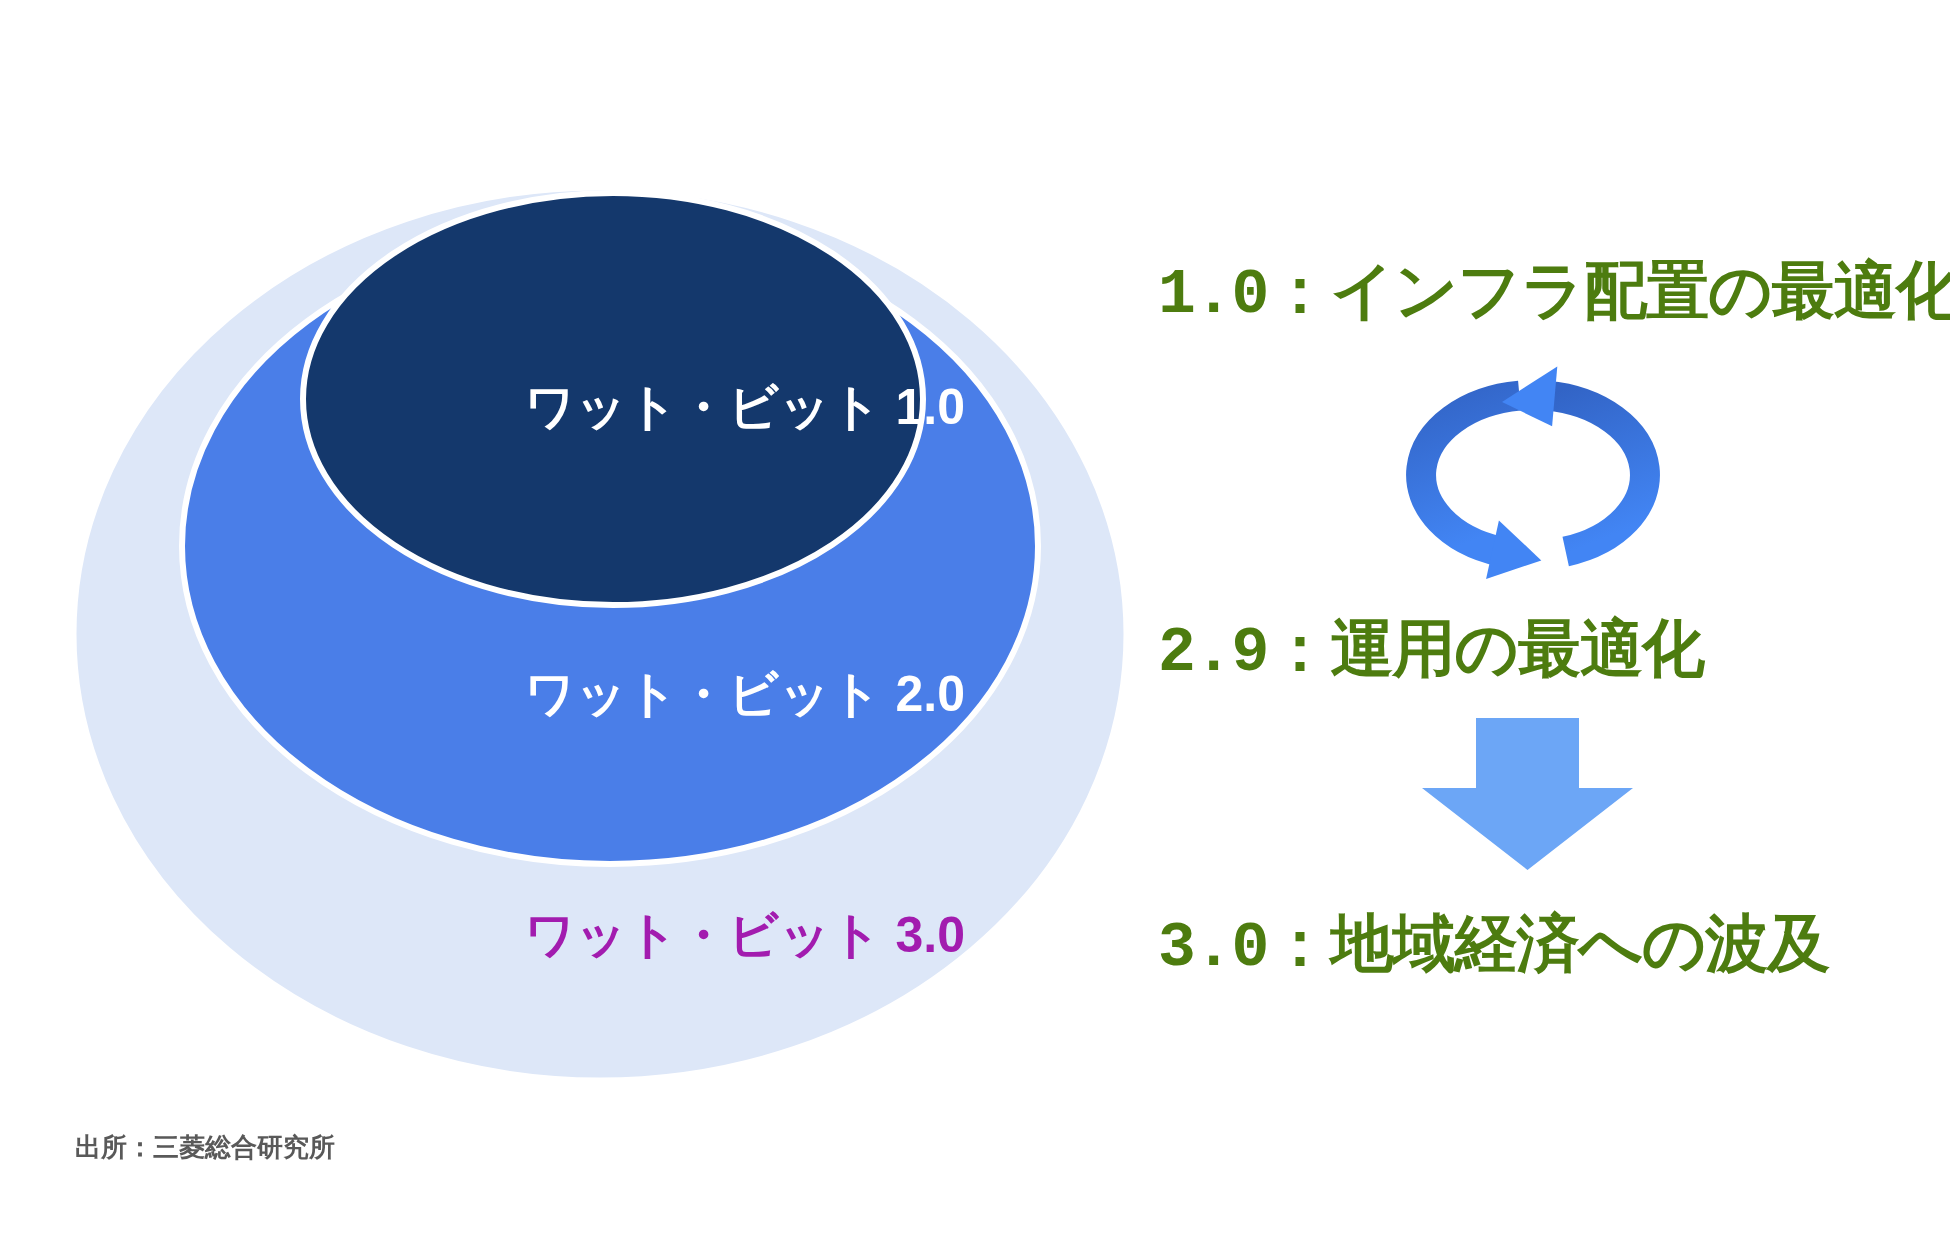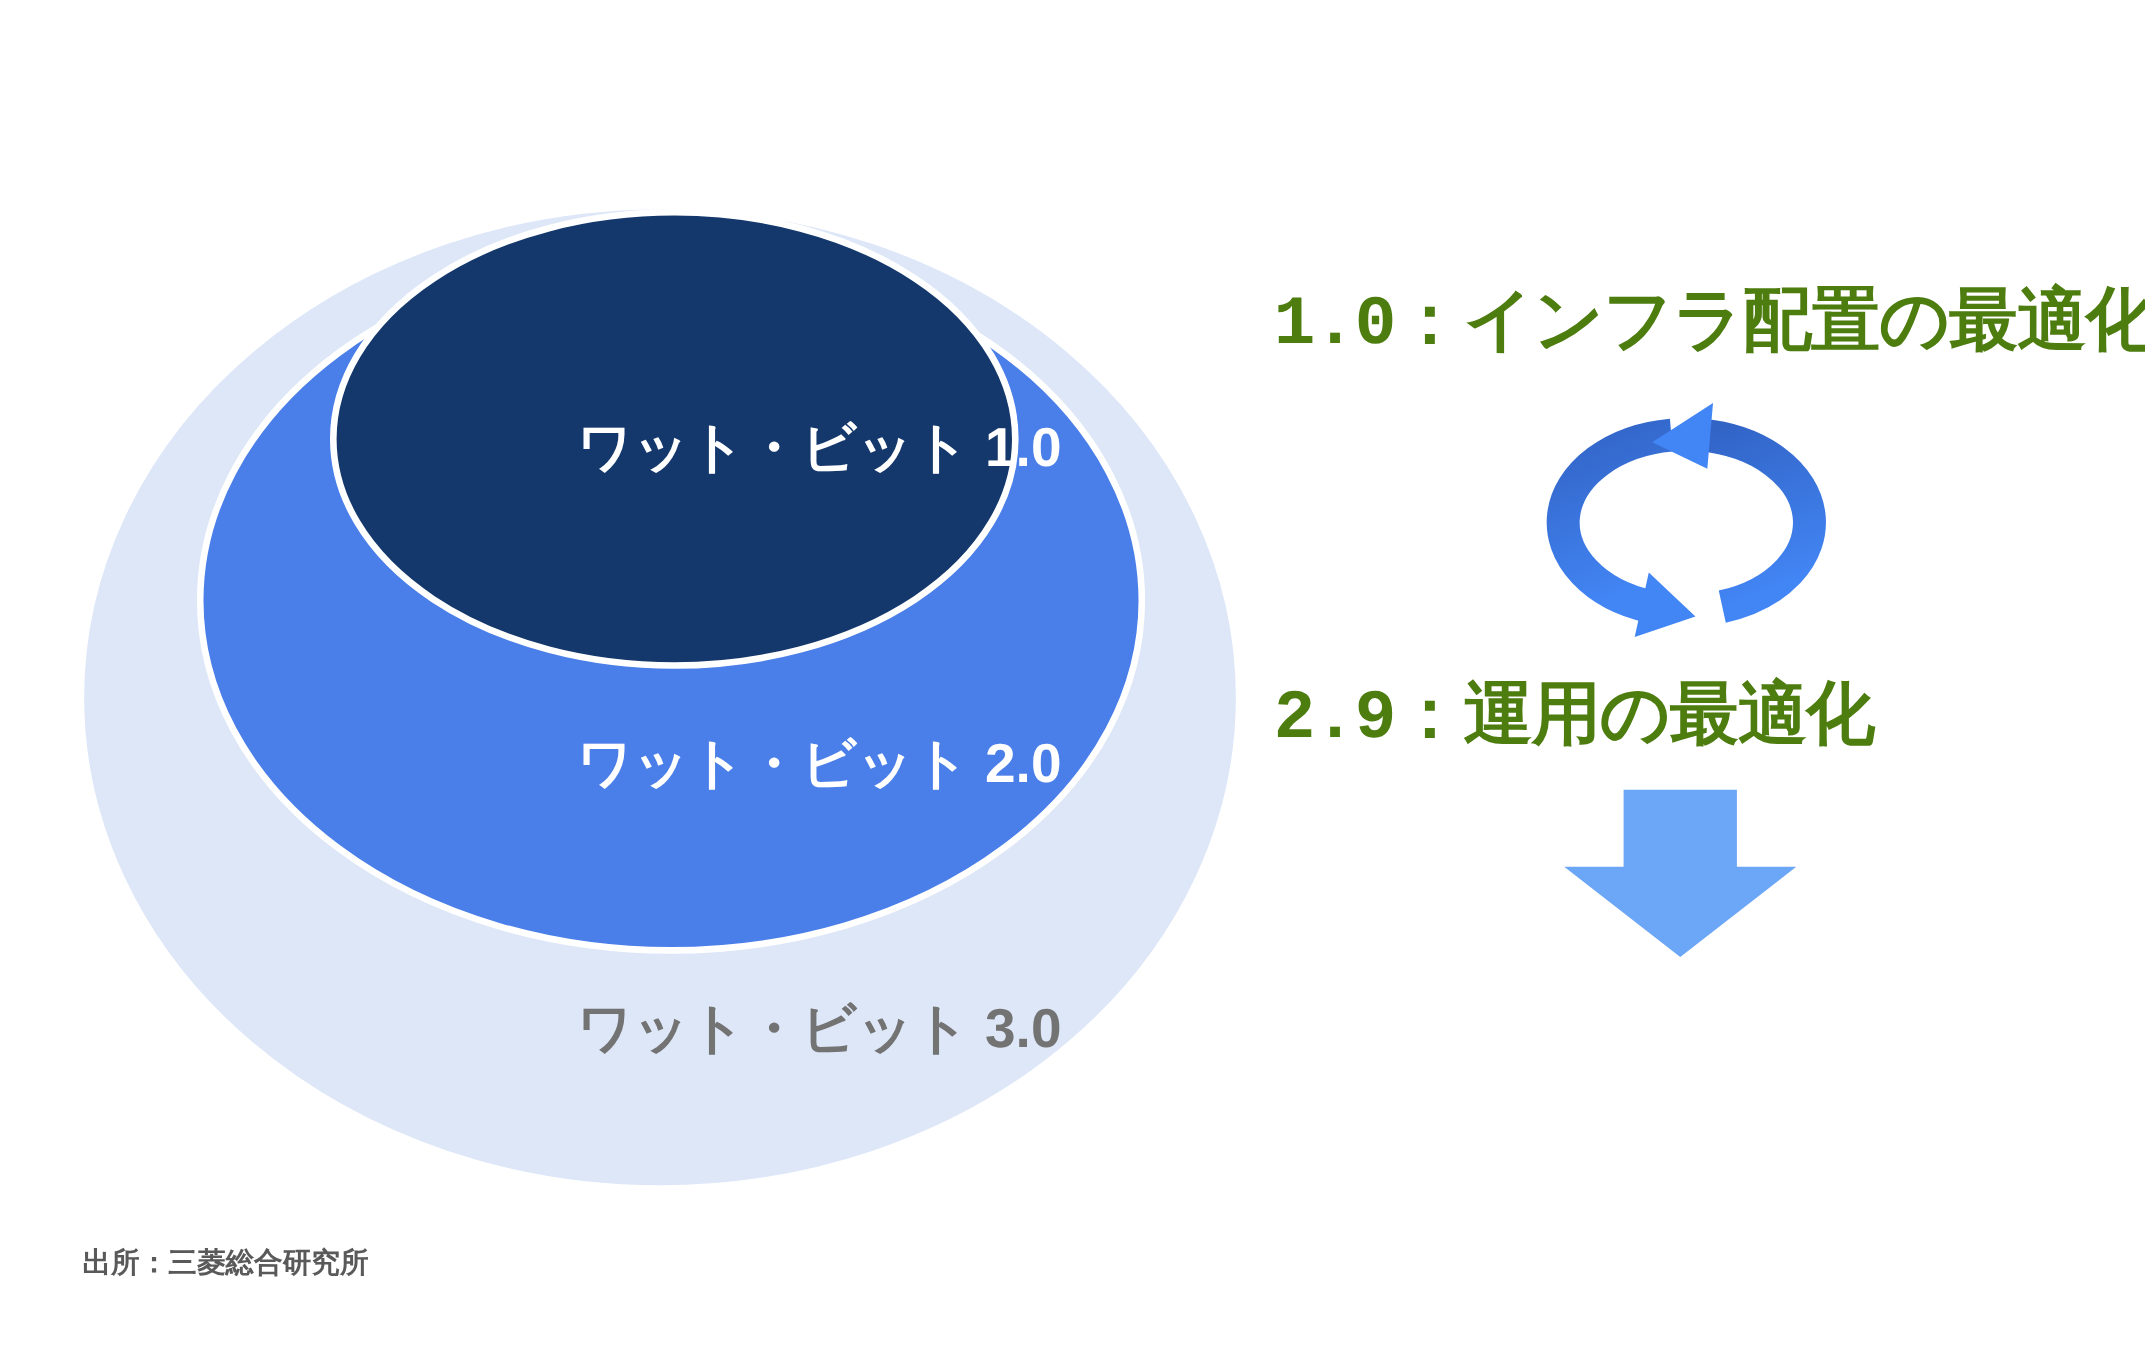--- a/index.html
+++ b/index.html
@@ -16,21 +16,21 @@
     letter-spacing:0.5px;white-space:nowrap;
   }
   .venn-svg{position:absolute;left:60px;top:150px;}
   .venn-label{
     position:absolute;left:265px;width:700px;
     text-align:right;font-size:50px;font-weight:700;
     white-space:nowrap;
   }
   .venn-label.l1{top:374px;color:#ffffff;}
   .venn-label.l2{top:661px;color:#ffffff;}
-  .venn-label.l3{top:902px;color:#737373;}
+  .venn-label.l3{top:902px;color:#a21caf;}
   .legend-item{
     position:absolute;left:1158px;
     font-size:63px;font-weight:800;color:#4d7c0f;
     white-space:nowrap;letter-spacing:-1px;font-family:Liberation Mono, monospace;
   }
   .legend-item.i1{top:248px;}
   .legend-item.i2{top:606px;}
   .legend-item.i3{top:901px;}
   .cycle-svg{position:absolute;left:1385px;top:372px;overflow:visible;}
   .down-svg{position:absolute;left:1415px;top:718px;overflow:visible;}
@@ -51,20 +51,21 @@
     <ellipse cx="550" cy="396" rx="428" ry="318" stroke="#ffffff" stroke-width="6" fill="#4a7ee8"></ellipse>
     <ellipse cx="553" cy="249" rx="310" ry="206" stroke="#ffffff" stroke-width="6" fill="#14386c"></ellipse>
   </svg>
 
   <div class="venn-label l1">ワット・ビット 1.0</div>
   <div class="venn-label l2">ワット・ビット 2.0</div>
   <div class="venn-label l3">ワット・ビット 3.0</div>
 
   <div class="legend-item i1">1.0：インフラ配置の最適化</div>
   <div class="legend-item i2">2.9：運用の最適化</div>
+  <div class="legend-item i3">3.0：地域経済への波及</div>
 
   <svg class="cycle-svg" width="295" height="210" viewBox="0 0 295 210">
     <defs>
       <linearGradient id="cycGrad" x1="0" y1="0" x2="0.25" y2="1">
         <stop offset="0" stop-color="#3264c6"></stop>
         <stop offset="1" stop-color="#4285f4"></stop>
       </linearGradient>
     </defs>
     <path d="M134.4,23.6 A112,80 0 0 0 115.3,179.5" fill="none" stroke="url(#cycGrad)" stroke-width="30"></path>
     <polygon points="156.3,188.4 101.1,207.1 113.9,148.5" fill="#4285f4"></polygon>

